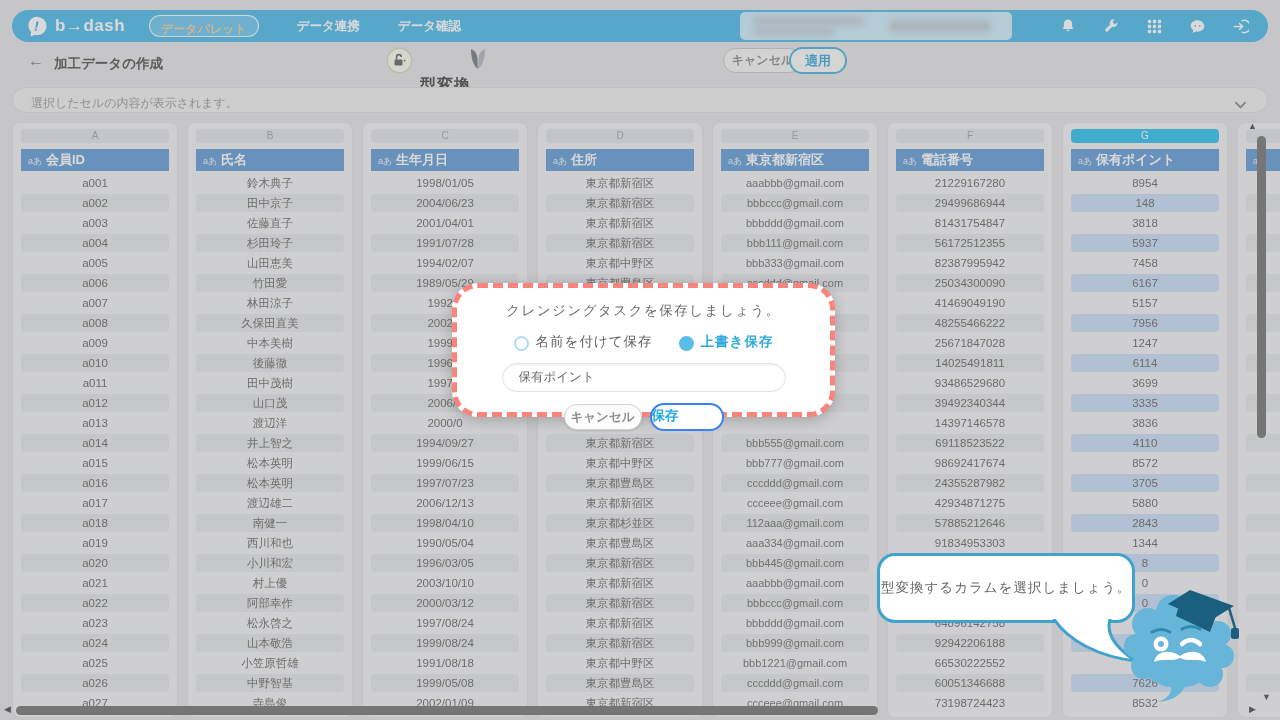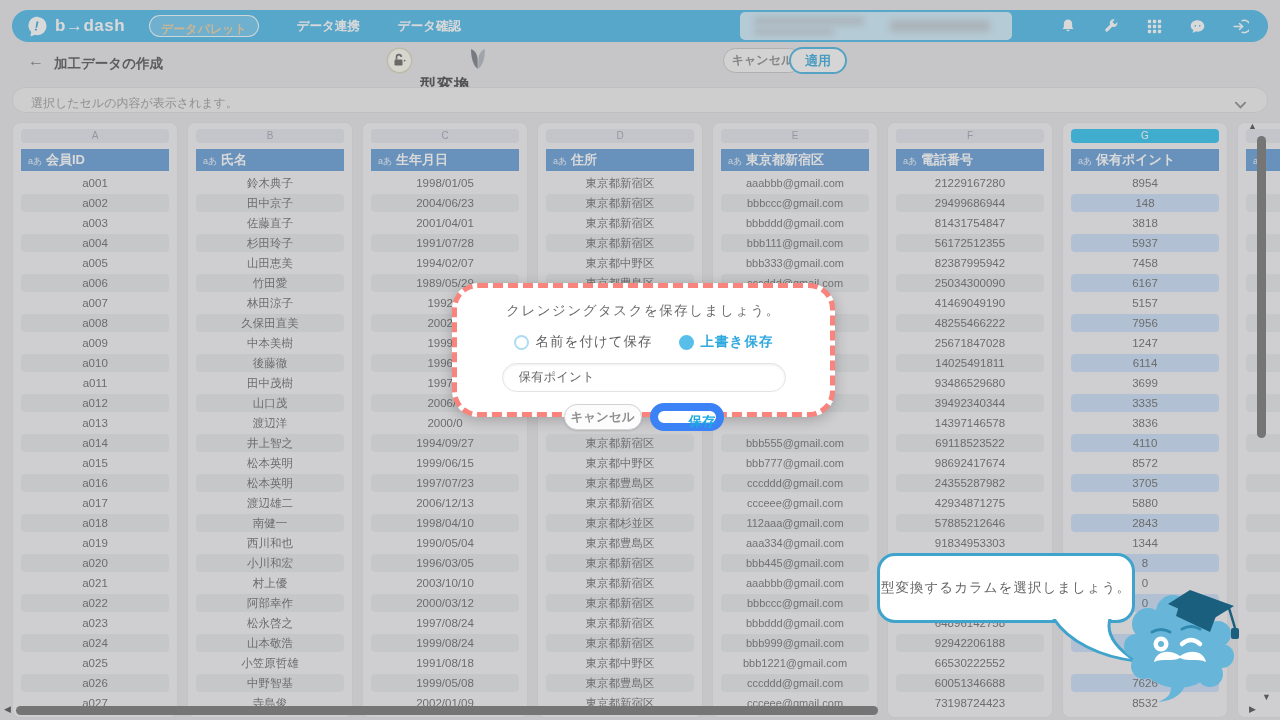--- a/index.html
+++ b/index.html
@@ -74,35 +74,35 @@
 
   
   .dim { position:absolute; inset:0; background:rgba(105,105,105,.25); z-index:40; }
 
   
   .modal { position:absolute; left:452px; top:283px; width:383px; height:134px; background:#fff;
             border:5px dashed #F9837D; border-radius:26px; z-index:60;
             box-shadow:0 3px 14px rgba(0,0,0,.22); }
   .m-title { text-align:center; margin-top:14px; font-size:13.5px; color:#6B6B6B; letter-spacing:1.5px; }
   .m-radios { display:flex; justify-content:center; align-items:center; gap:26px; margin-top:13px; }
-  .radio-item { display:flex; align-items:center; gap:7px; cursor:pointer; }
+  .radio-item { display:flex; align-items:flex-end; gap:7px; cursor:pointer; }
   .radio-dot { width:15px; height:15px; border-radius:50%; border:2px solid #ABDCF2; background:#fff; }
   .radio-item.on .radio-dot { background:#58BFEA; border-color:#58BFEA; }
   .radio-label { font-size:13.5px; color:#5F5F5F; letter-spacing:1px; }
   .radio-item.on .radio-label { color:#2FA9DE; font-weight:bold; }
   .m-input { display:block; margin:12px auto 0; width:284px; height:29px; border:1px solid #E3E3E3;
             border-radius:15px; background:#fff; font-size:12.5px; color:#6A6A6A; padding:0 16px;
             box-shadow:inset 0 1px 3px rgba(0,0,0,.07); outline:none;
             font-family:"Liberation Sans","DejaVu Sans",sans-serif; }
   .m-btns { display:flex; justify-content:center; align-items:center; gap:8px; margin-top:11px; }
   .m-cancel { width:78px; height:26px; border-radius:13px; background:#FCFCFC; border:1px solid #D3D3D3;
             box-shadow:0 1px 2px rgba(0,0,0,.12); color:#8F8F8F; font-size:12.5px; font-weight:bold;
             text-align:center; line-height:24px; cursor:pointer; }
-  .m-save { width:74px; height:28px; border-radius:14px; background:#fff; border:8px solid #3b82f6;
-            color:#1FA9E0; font-size:13.5px; font-weight:bold; text-align:right; line-height:22px; cursor:pointer; }
+  .m-save { width:74px; height:28px; border-radius:14px; background:#fff; border:2px solid #3b82f6;
+            color:#1FA9E0; font-size:13.5px; font-weight:bold; text-align:left; line-height:22px; cursor:pointer; }
 
   
   .tooltip { position:absolute; left:877px; top:553px; width:258px; height:70px; background:#fff;
             border:3px solid #3FA3CC; border-radius:18px; z-index:60;
             display:flex; align-items:center; justify-content:center; }
   .tooltip span { font-size:13.5px; color:#666; letter-spacing:1px; }
   .ttail { position:absolute; left:1048px; top:619px; z-index:61; }
   .mascot { position:absolute; left:1118px; top:586px; z-index:70; }
 </style>
 </head>

